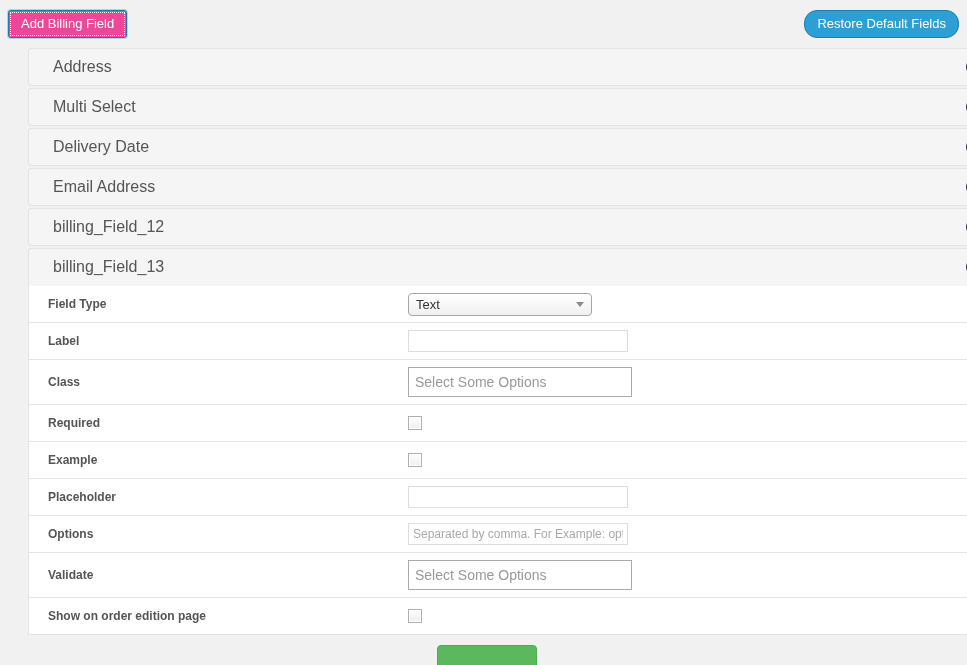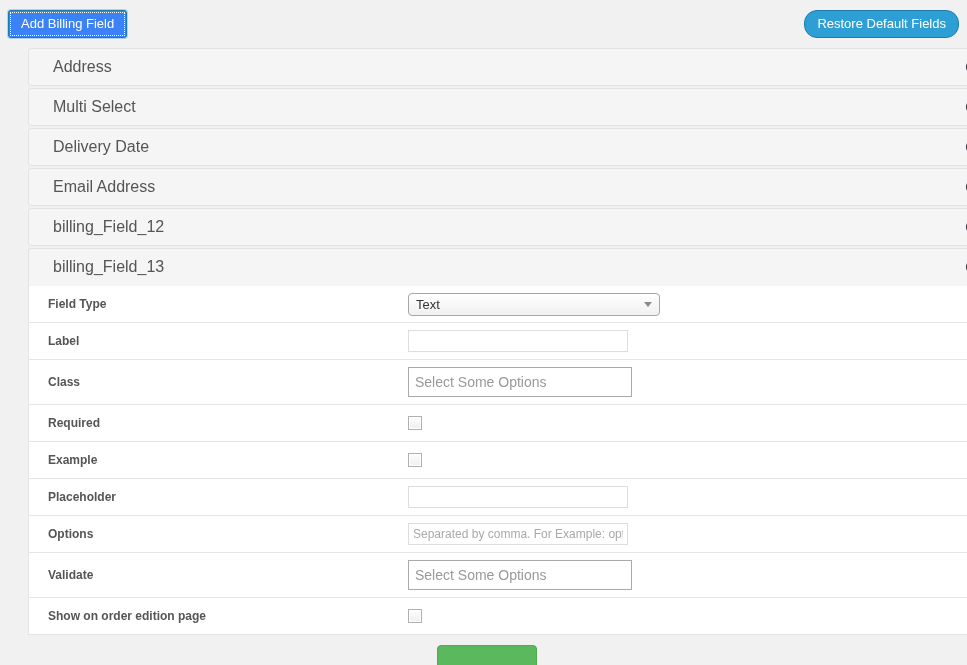--- a/index.html
+++ b/index.html
@@ -22,21 +22,21 @@
     position: relative;
     height: 48px;
     width: 967px;
   }
   .btn-add {
     position: absolute;
     left: 8px;
     top: 10px;
     height: 28px;
     padding: 0 12px;
-    background: #3b82f6;
+    background: #ec4899;
     border: 1px solid #1c7ba8;
     border-radius: 3px;
     color: #ffffff;
     font-size: 13px;
     font-family: "Liberation Sans", sans-serif;
     line-height: 26px;
     box-sizing: border-box;
     cursor: pointer;
     outline: 1px dotted #ffffff;
     outline-offset: -3px;
@@ -164,21 +164,21 @@
     font-family: "Liberation Sans", sans-serif;
     color: #555;
     padding: 0 6px;
     outline: none;
   }
   input.select2::placeholder { color: #999999; }
 
   select.fsel {
     -webkit-appearance: none;
     appearance: none;
-    width: 252px;
+    width: 184px;
     height: 23px;
     border: 1px solid #a6a6a6;
     border-radius: 4px;
     background: linear-gradient(#ffffff, #f0f0f0);
     box-sizing: border-box;
     font-size: 13px;
     font-family: "Liberation Sans", sans-serif;
     color: #333;
     padding: 0 20px 0 7px;
     outline: none;

